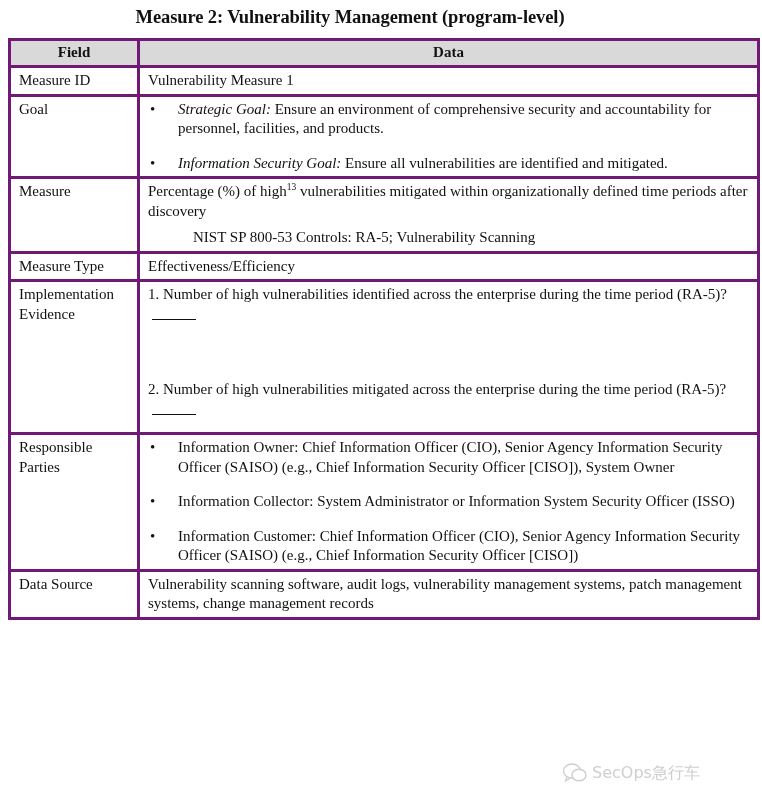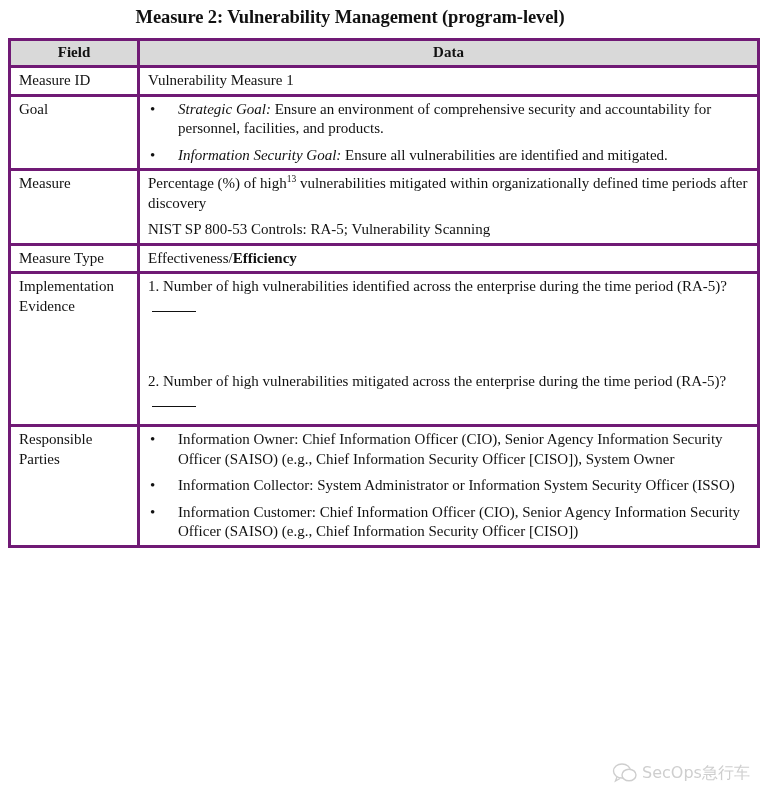--- a/index.html
+++ b/index.html
@@ -23,37 +23,37 @@
     table.measure th, table.measure td {
       border: 3px solid #701a75; vertical-align: top;
       padding: 3px 8px 3px 8px;
     }
     table.measure thead th {
       background: #d9d9d9; font-weight: bold; text-align: center;
       padding: 2px 8px; height: 20px;
     }
     td.field { padding-left: 8px; }
     .para { margin: 0; }
-    .para + .para { margin-top: 7px; }
+    .para + .para { margin-top: 7px; margin-left: 45px; }
     ul.bul { margin: 0; padding: 0; list-style: none; }
     ul.bul li { position: relative; padding-left: 30px; }
-    ul.bul li + li { margin-top: 7px; }
+    ul.bul li + li { margin-top: 15px; }
     ul.bul li::before {
       content: "\2022"; position: absolute; left: 2px; top: 0; font-size: 15px;
     }
     .it { font-style: italic; }
-    .b { font-weight: bold; }
+    .b { font-weight: normal; }
     sup { font-size: 9.5px; line-height: 0; vertical-align: 6px; }
     .blank {
       display: inline-block; width: 44px; border-bottom: 1px solid #111;
       height: 14px; vertical-align: baseline; margin-left: 4px;
     }
     .gap { height: 39px; }
     .watermark {
-      position: absolute; left: 612px; top: 762px; color: #c9c9c9;
+      position: absolute; left: 562px; top: 762px; color: #c9c9c9;
       font-family: "DejaVu Sans", sans-serif; font-size: 16px;
       display: flex; align-items: center; gap: 4px; opacity: 0.9;
       pointer-events: none;
     }
     .watermark svg { display: block; }
   </style>
 </head>
 <body>
 
 <div class="title">Measure 2: Vulnerability Management (program-level)</div>
@@ -115,20 +115,24 @@
       <td class="field">Responsible Parties</td>
       <td>
         <ul class="bul">
           <li>Information Owner: Chief Information Officer (CIO), Senior Agency Information Security Officer (SAISO) (e.g., Chief Information Security Officer [CISO]),  System Owner</li>
           <li>Information Collector: System Administrator or Information System Security Officer (ISSO)</li>
           <li>Information Customer: Chief Information Officer (CIO), Senior Agency Information Security Officer (SAISO) (e.g., Chief Information Security Officer [CISO])</li>
         </ul>
       </td>
     </tr>
 
+    <tr>
+      <td class="field">Data Source</td>
+      <td>Vulnerability scanning software, audit logs, vulnerability management systems, patch management systems, change management records</td>
+    </tr>
 
   </tbody>
 </table>
 
 <div class="watermark">
   <span>
     <svg width="26" height="22" viewBox="0 0 26 22" fill="none" stroke="#c9c9c9" stroke-width="1.4">
       <ellipse cx="10" cy="9" rx="8.5" ry="7"></ellipse>
       <ellipse cx="17" cy="13" rx="7" ry="5.8" fill="#fff"></ellipse>
       <path d="M5 15 L3.5 19 L8 16.5"></path>

